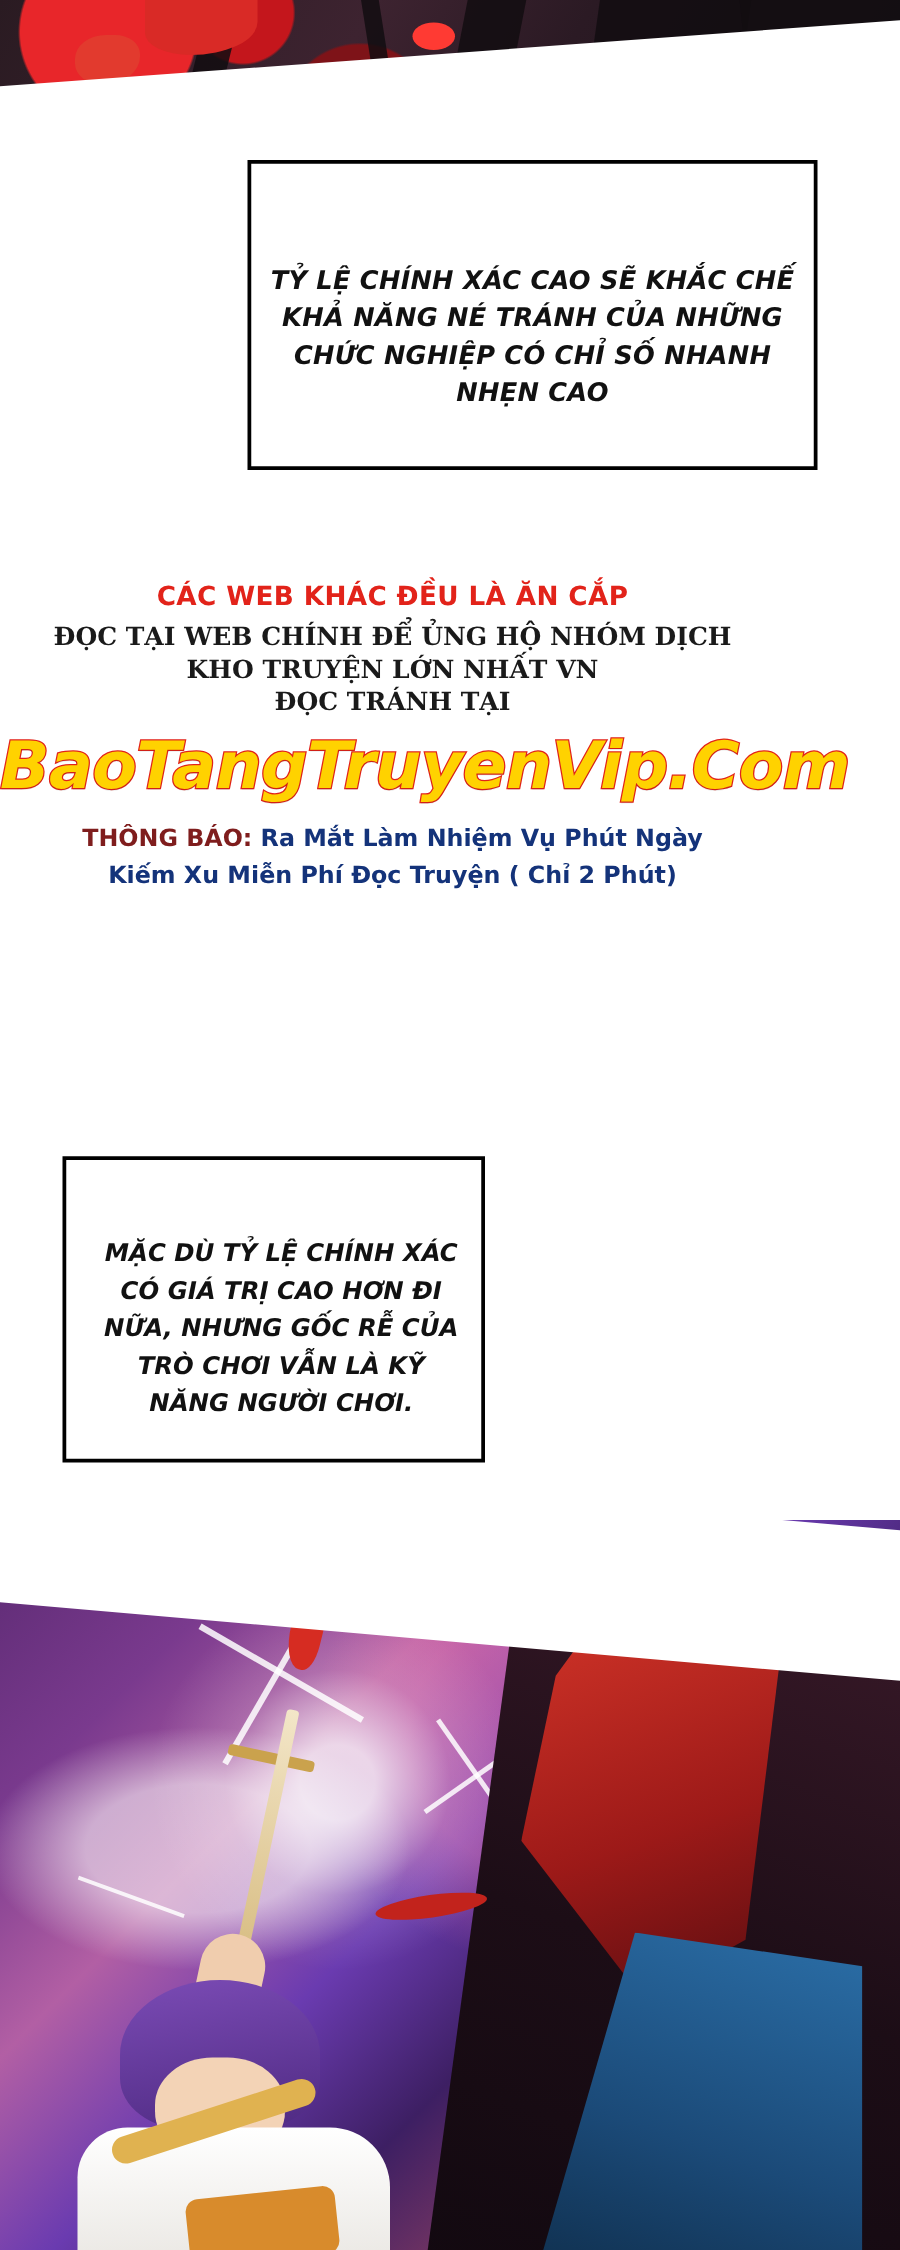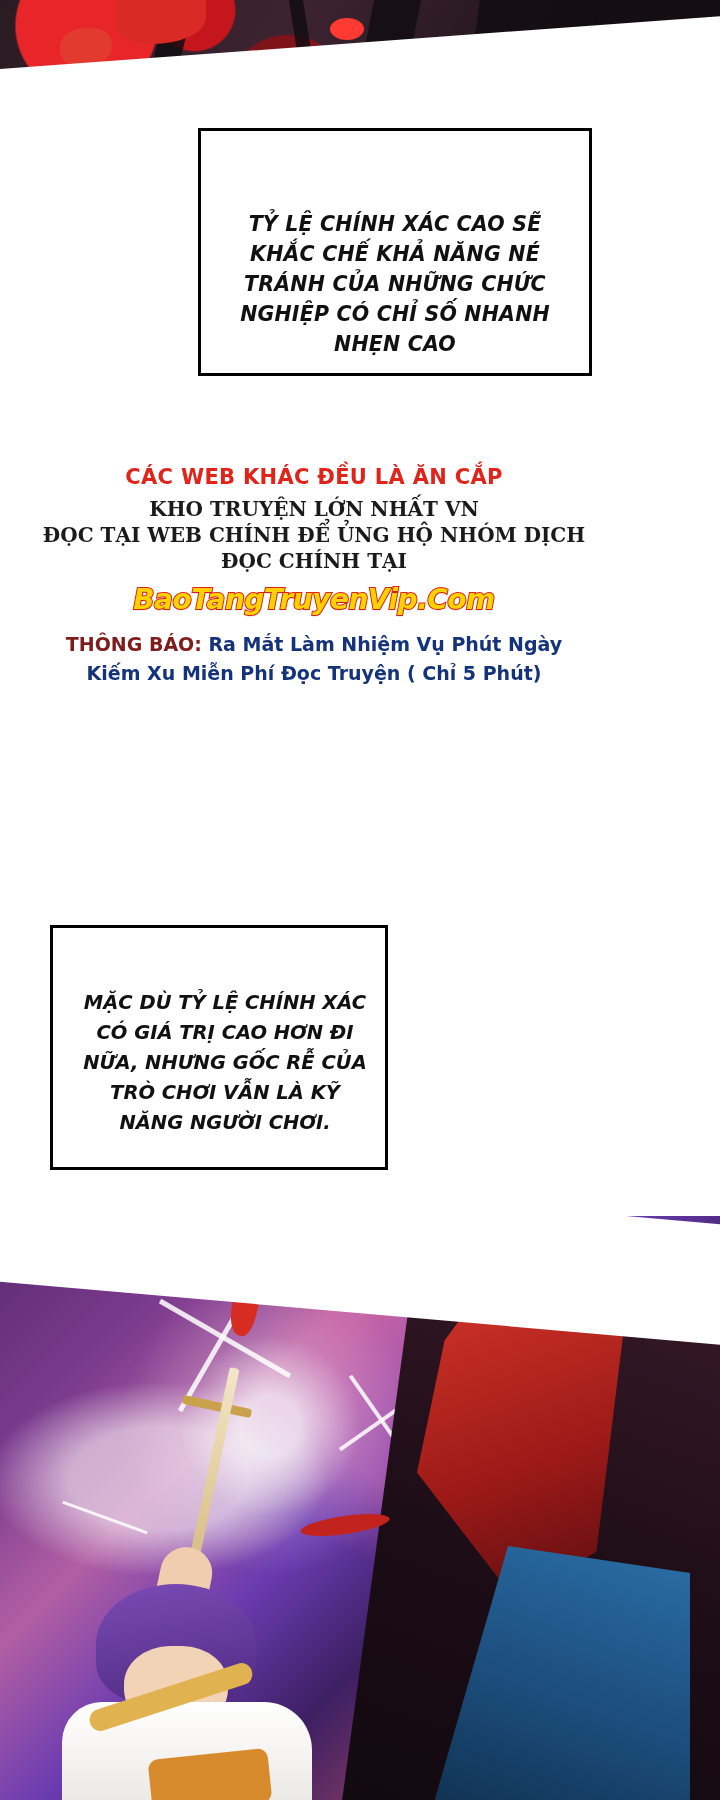--- a/index.html
+++ b/index.html
@@ -71,21 +71,21 @@
   
   .box {
     position: absolute;
     border: 3px solid #000000;
     background: #ffffff;
     box-sizing: border-box;
   }
   .box-1 {
     left: 198px;
     top: 128px;
-    width: 394px;
+    width: 456px;
     height: 248px;
   }
   .box-1 .txt {
     position: absolute;
     left: 0;
     right: 0;
     top: 78px;
     text-align: center;
     font-family: "DejaVu Sans", sans-serif;
     font-weight: 700;
@@ -119,21 +119,21 @@
     font-weight: 700;
     font-size: 20px;
     color: #1a1a1a;
     line-height: 26px;
   }
   .credits .brand {
     margin-top: 9px;
     font-family: "DejaVu Sans", sans-serif;
     font-weight: 700;
     font-style: italic;
-    font-size: 28px;
+    font-size: 52px;
     letter-spacing: -0.5px;
     color: #ffd200;
     -webkit-text-stroke: 2px #e2231a;
     paint-order: stroke fill;
     text-shadow: 0 2px 0 rgba(0,0,0,.08);
   }
   .credits .notice {
     margin-top: 14px;
     font-family: "DejaVu Sans", sans-serif;
     font-weight: 700;
@@ -358,27 +358,27 @@
     <div class="blood4"></div>
     <div class="cut-top"></div>
   </div>
 
   <div class="box box-1">
     <div class="txt">TỶ LỆ CHÍNH XÁC CAO SẼ KHẮC CHẾ KHẢ NĂNG NÉ TRÁNH CỦA NHỮNG CHỨC NGHIỆP CÓ CHỈ SỐ NHANH NHẸN CAO</div>
   </div>
 
   <div class="credits">
     <div class="line-red">CÁC WEB KHÁC ĐỀU LÀ ĂN CẮP</div>
+    <div class="line-dark">ĐỌC TẠI WEB CHÍNH ĐỂ ỦNG HỘ NHÓM DỊCH</div>
     <div class="line-dark">KHO TRUYỆN LỚN NHẤT VN</div>
-    <div class="line-dark">ĐỌC TẠI WEB CHÍNH ĐỂ ỦNG HỘ NHÓM DỊCH</div>
-    <div class="line-dark">ĐỌC CHÍNH TẠI</div>
+    <div class="line-dark">ĐỌC TRÁNH TẠI</div>
     <div class="brand">BaoTangTruyenVip.Com</div>
     <div class="notice">
       <span class="label">THÔNG BÁO:</span><span> Ra Mắt Làm Nhiệm Vụ Phút Ngày</span><br>
-      <span>Kiếm Xu Miễn Phí Đọc Truyện ( Chỉ 5 Phút)</span>
+      <span>Kiếm Xu Miễn Phí Đọc Truyện ( Chỉ 2 Phút)</span>
     </div>
   </div>
 
   <div class="box box-2">
     <div class="txt">MẶC DÙ TỶ LỆ CHÍNH XÁC CÓ GIÁ TRỊ CAO HƠN ĐI NỮA, NHƯNG GỐC RỄ CỦA TRÒ CHƠI VẪN LÀ KỸ NĂNG NGƯỜI CHƠI.</div>
   </div>
 
   <div class="panel-bottom">
     <div class="bg"></div>
     <div class="glow"></div>

